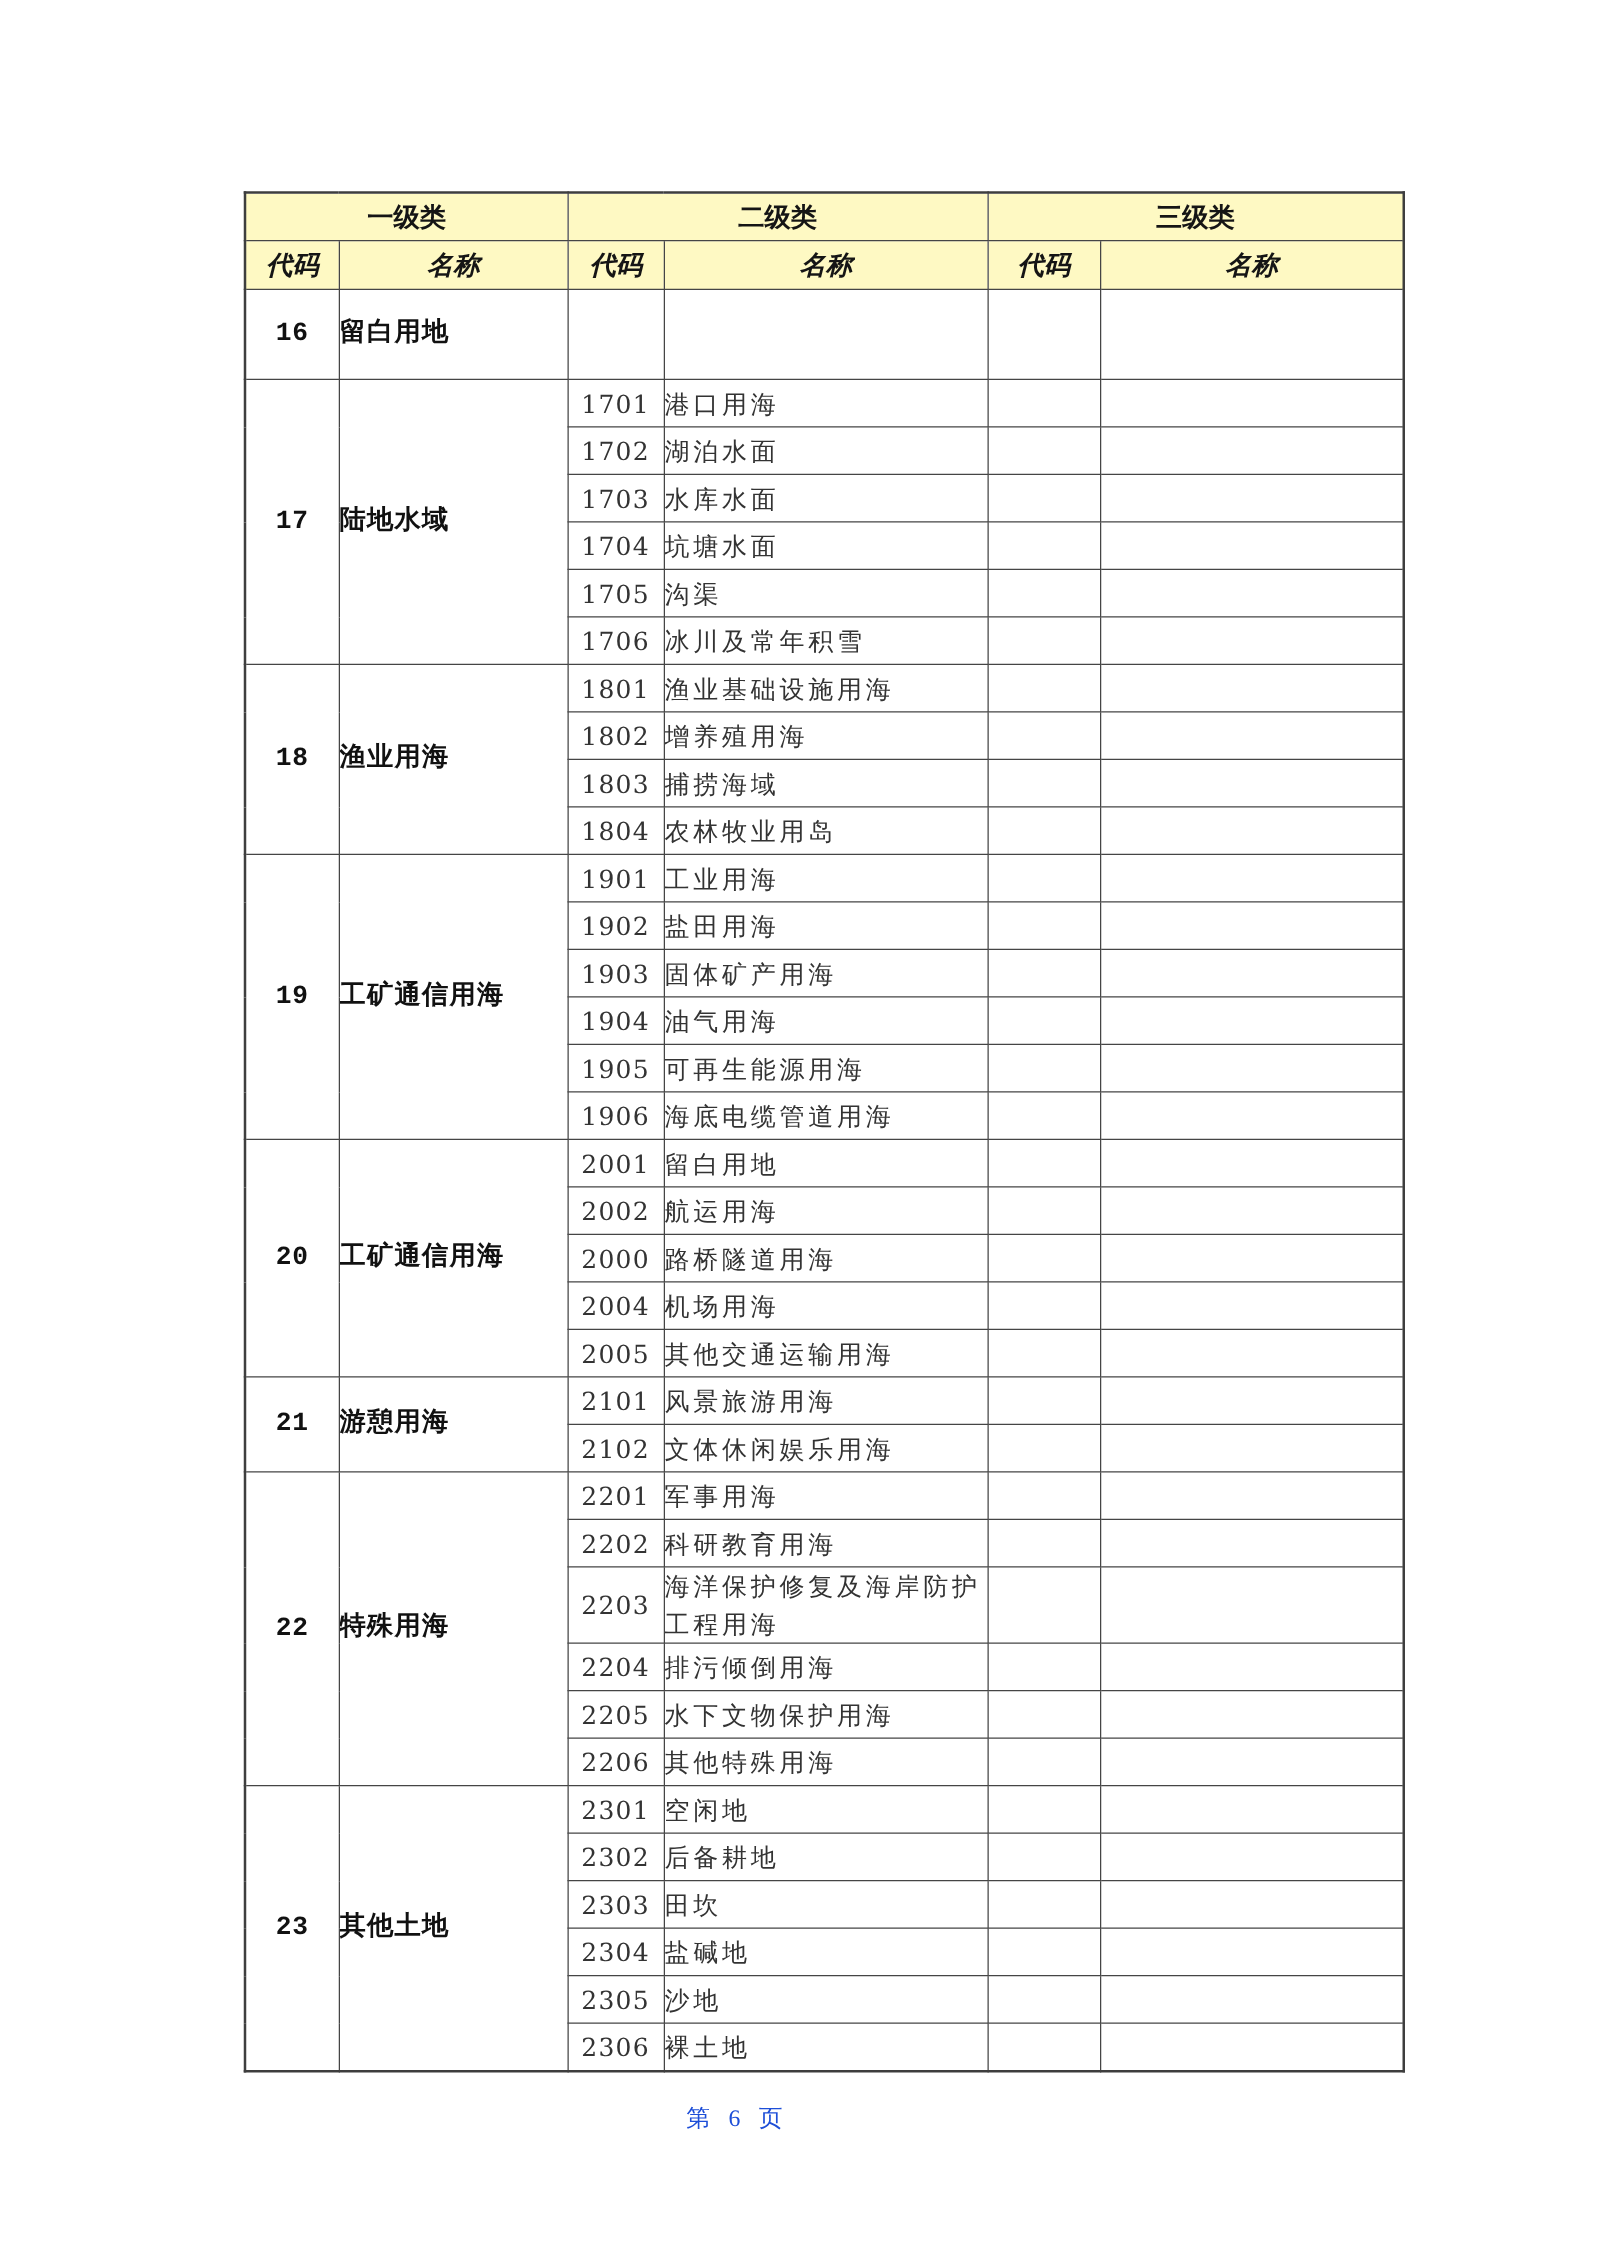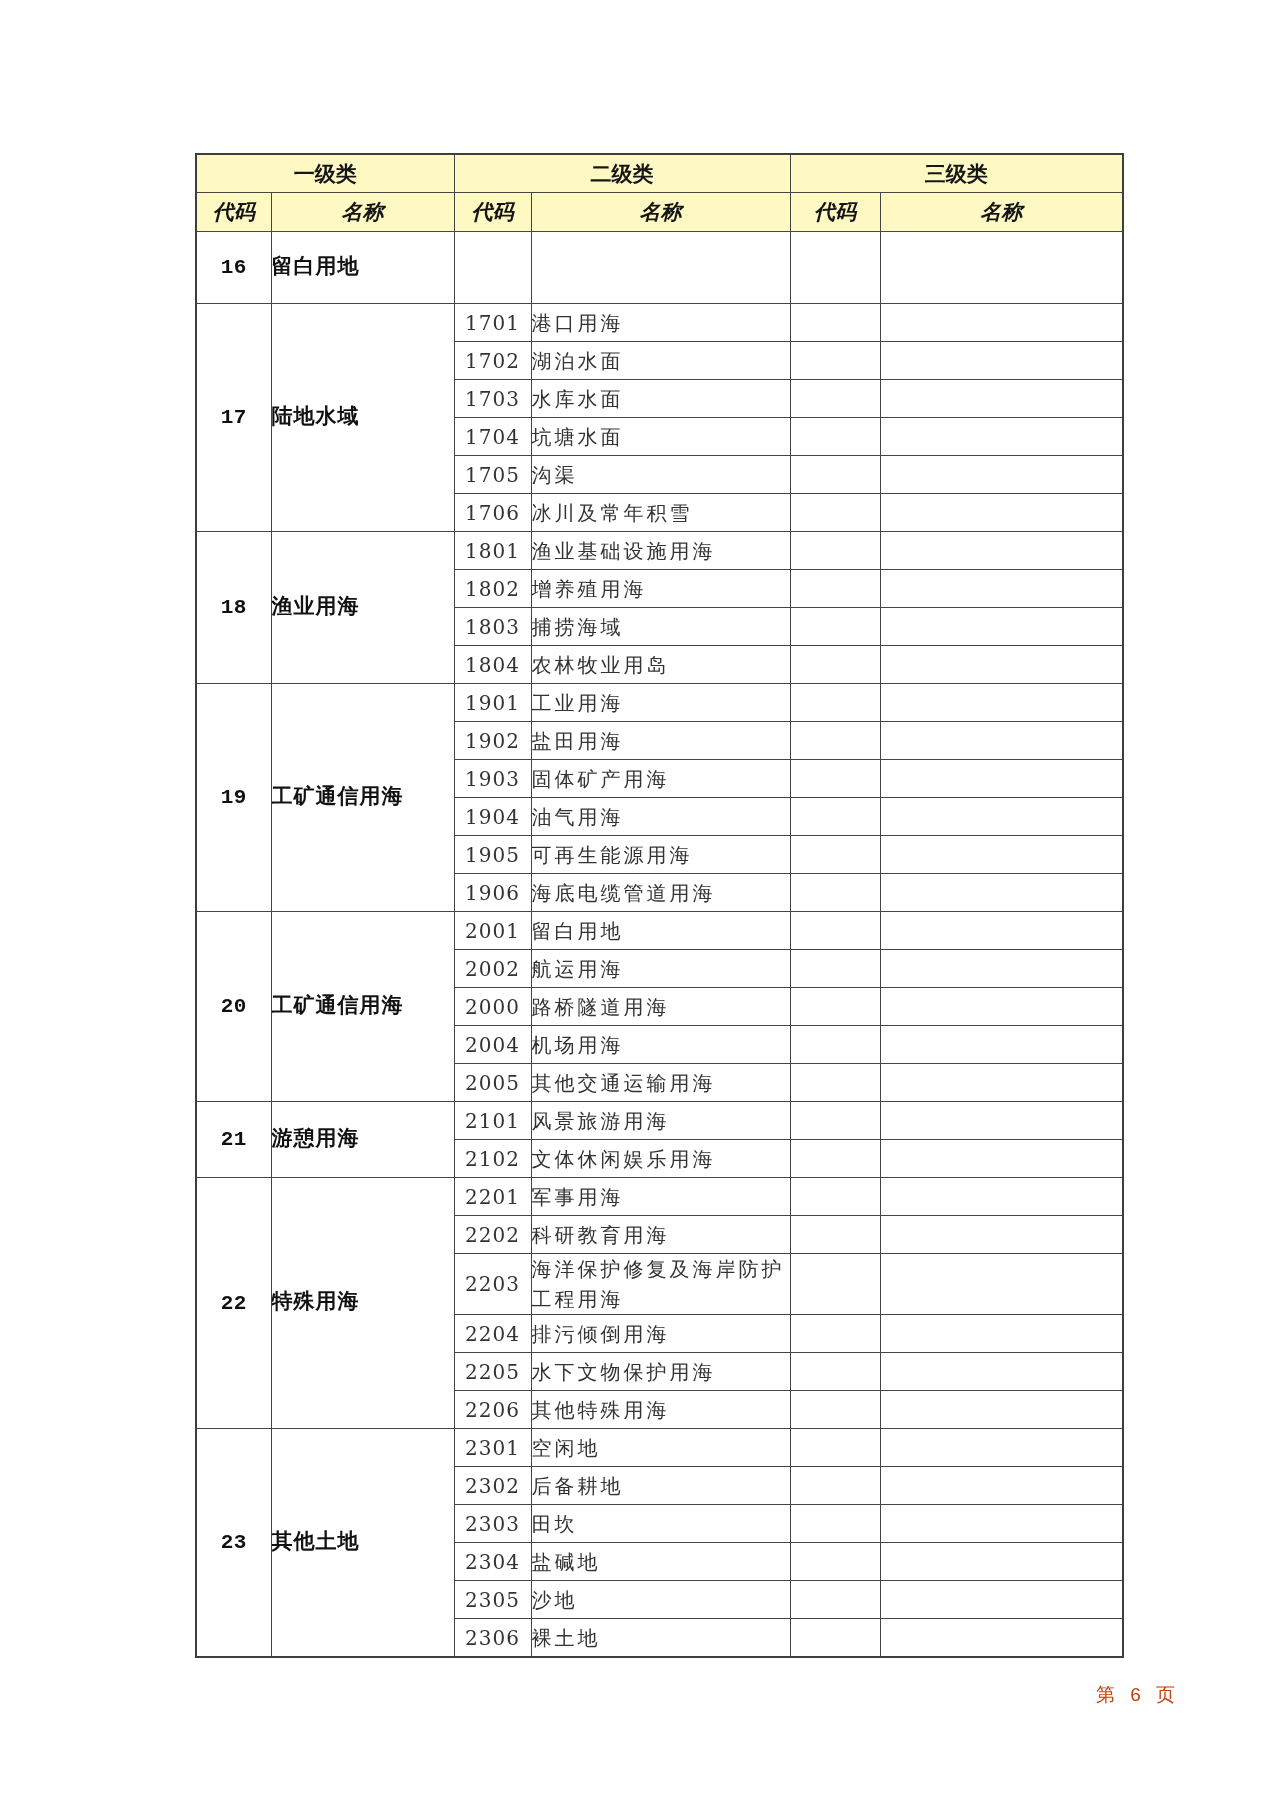--- a/index.html
+++ b/index.html
@@ -71,25 +71,25 @@
     color: #111111;
     letter-spacing: 0.5px;
   }
   td.l1.name { letter-spacing: 1px; }
 
   .footer {
     position: absolute;
     top: 1682px;
     left: 0;
     width: 1180px;
-    text-align: right;
+    text-align: center;
     font-size: 19px;
-    color: #c2410c;
+    color: #1d4ed8;
     letter-spacing: 5px;
-    font-family: Liberation Sans, sans-serif;
+    font-family: Liberation Serif, serif;
   }
 </style>
 </head>
 <body>
 
 <div class="page">
 
   <table class="cls">
     <colgroup>
       <col class="c-l1code">

